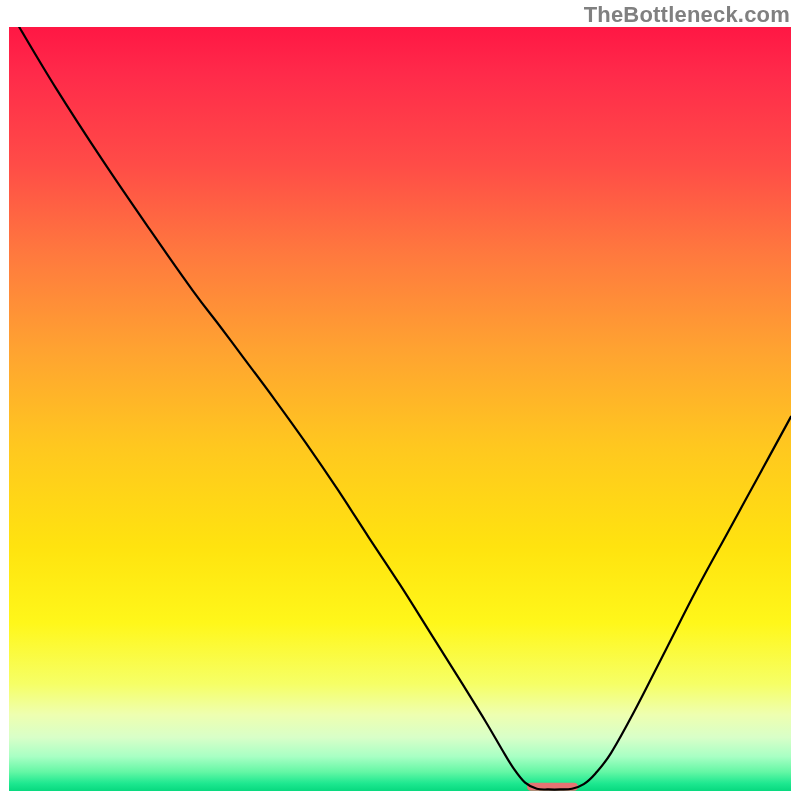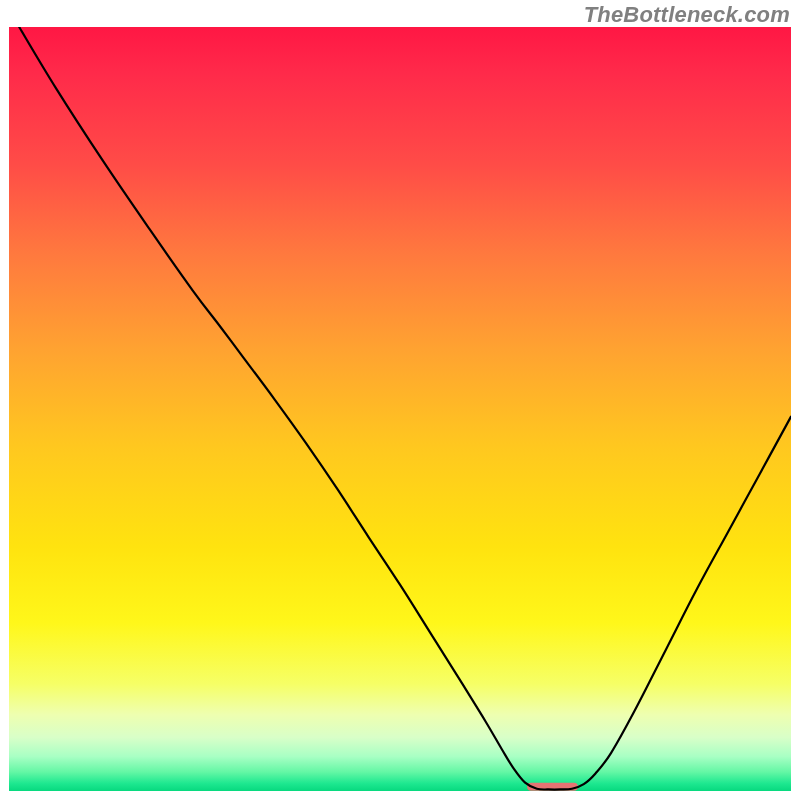--- a/index.html
+++ b/index.html
@@ -7,21 +7,20 @@
     padding: 0;
     width: 800px;
     height: 800px;
     overflow: hidden;
     background: #fff;
   }
   .stage {
     position: relative;
     width: 800px;
     height: 628px;
-    font-style: italic;
   }
   .watermark {
     position: absolute;
     top: 2px;
     right: 10px;
     font-family: Arial, Helvetica, sans-serif;
     font-size: 22px;
     font-weight: 600;
     color: #808080;
     letter-spacing: 0.2px;

